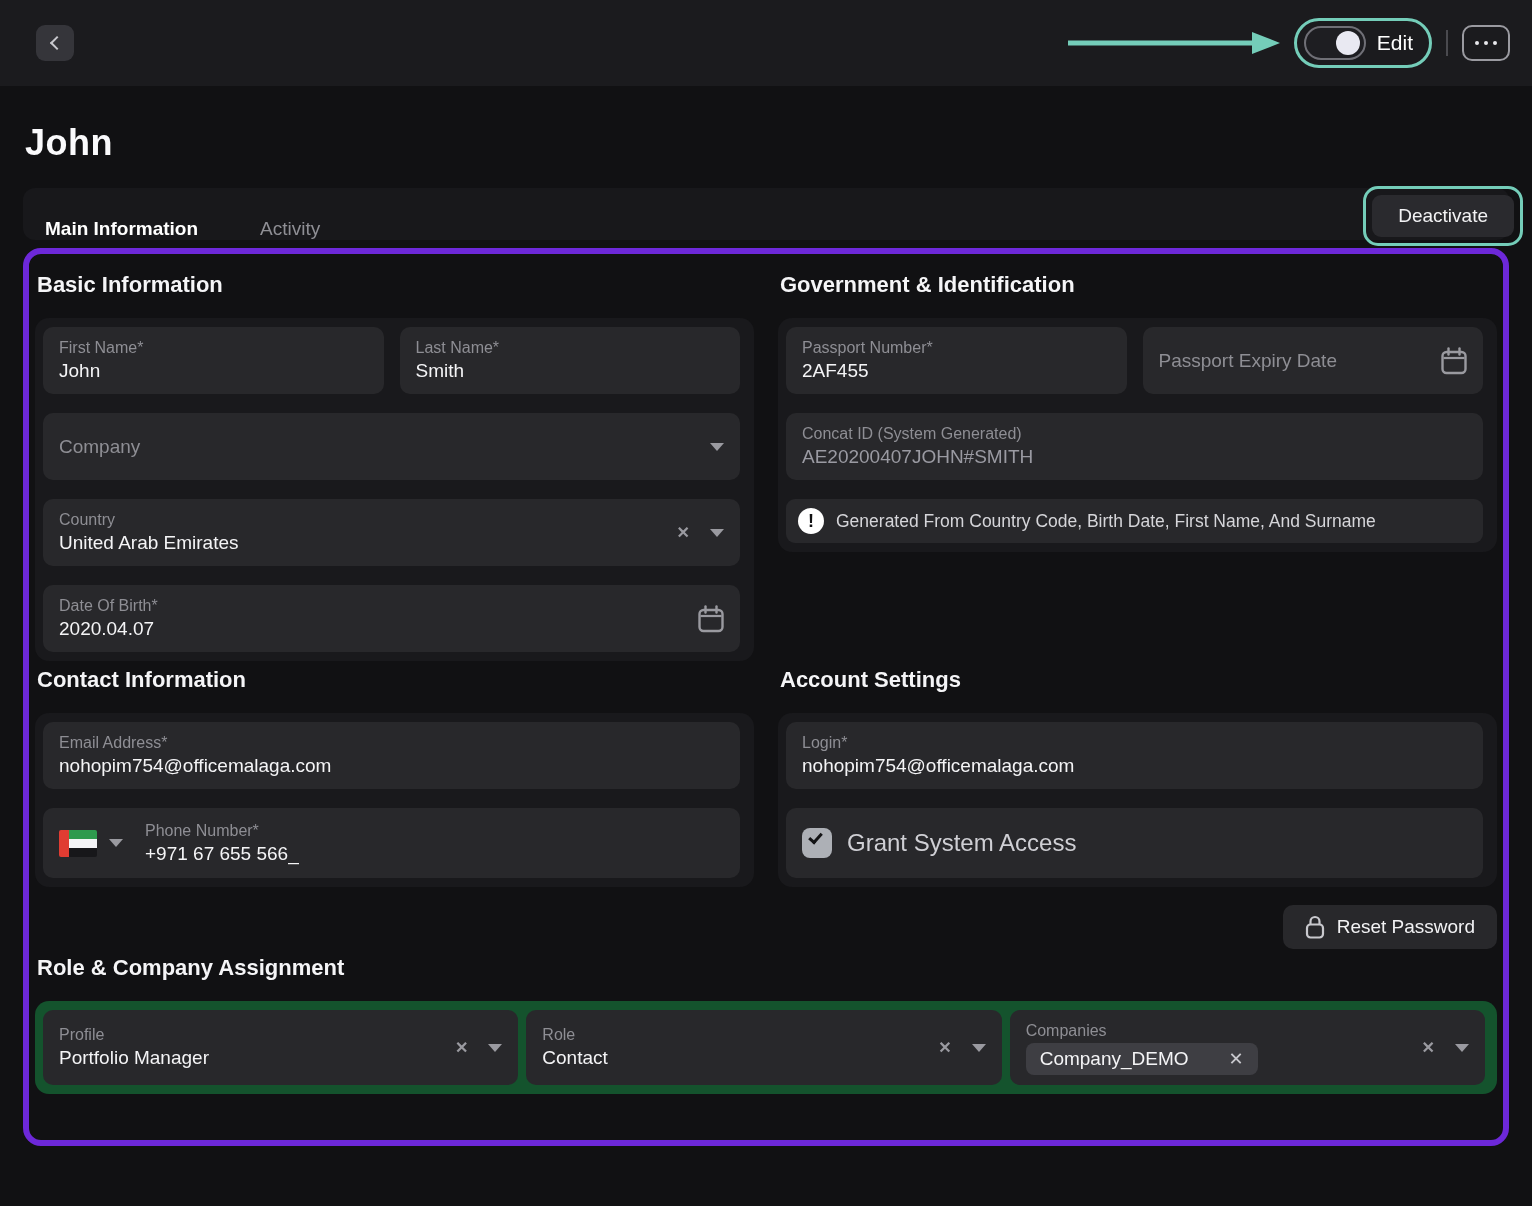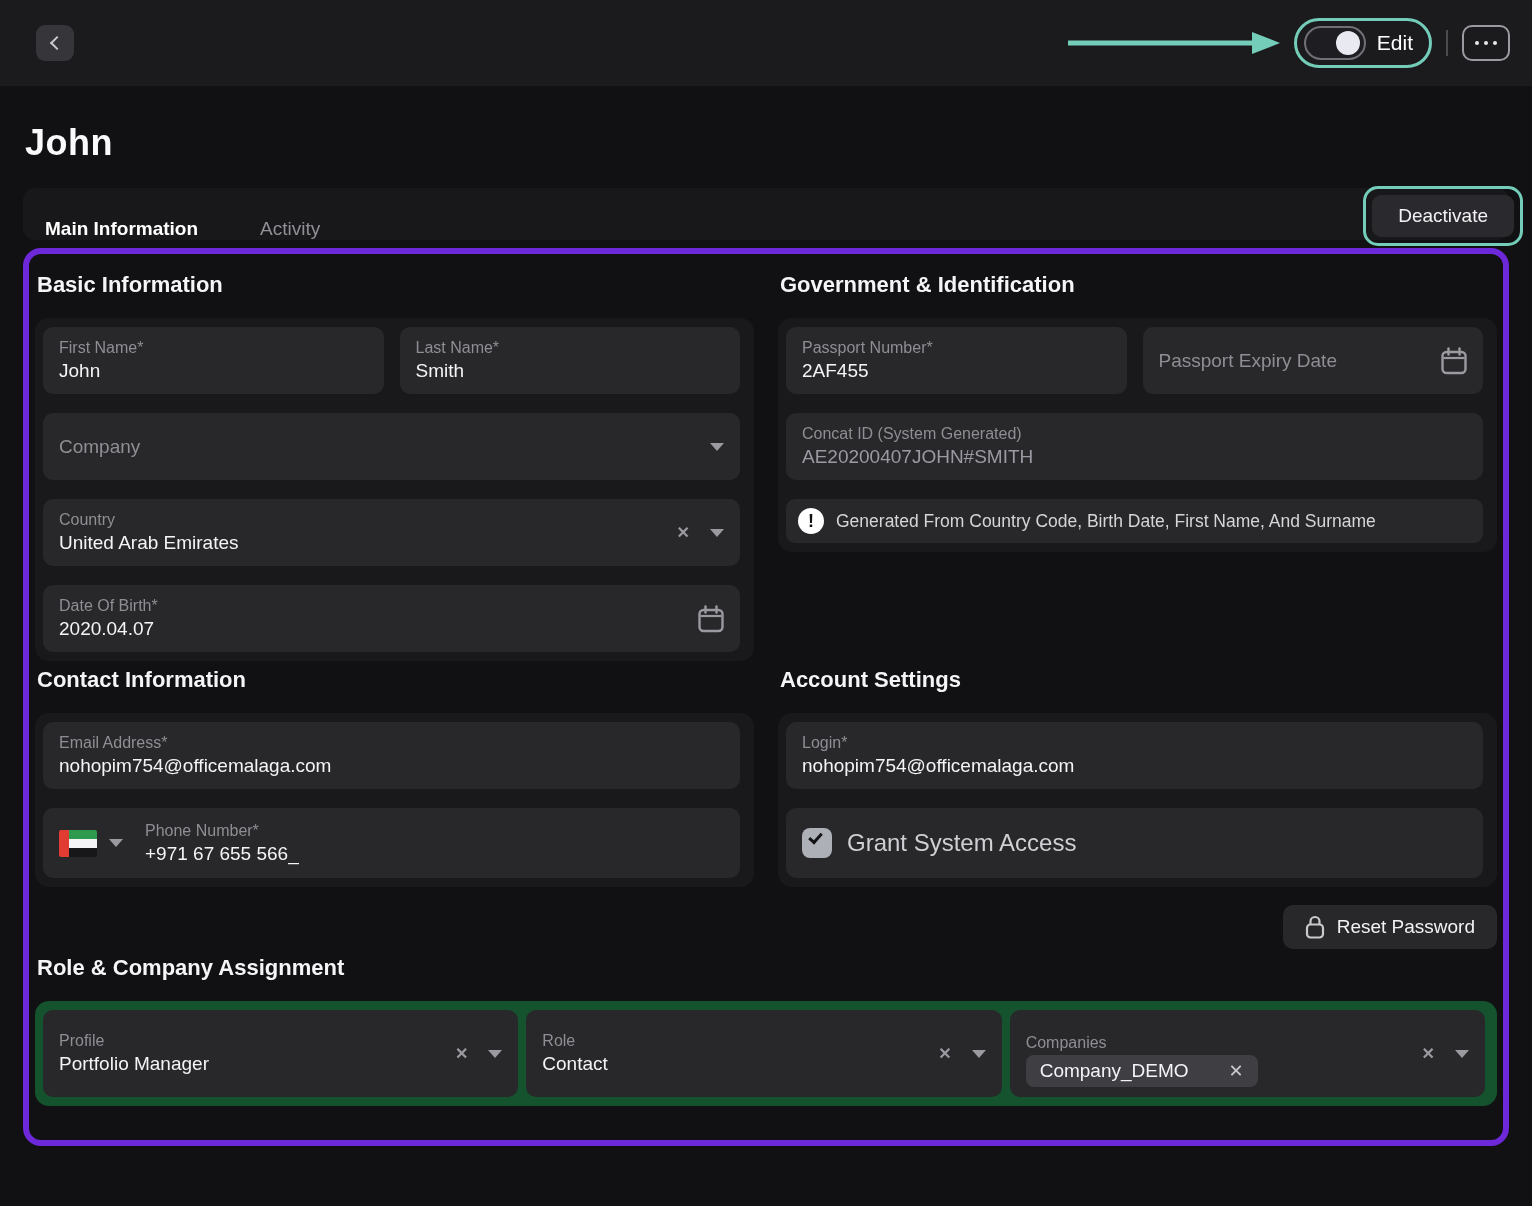--- a/index.html
+++ b/index.html
@@ -286,21 +286,21 @@
             </div>
           </div>
           <div class="field">
             <span class="label">Role</span>
             <span class="value">Contact</span>
             <div class="trailing">
               <span class="clear-x">✕</span>
               <span class="chev-down"></span>
             </div>
           </div>
-          <div class="field" style="justify-content:flex-start; padding-top:24px;">
+          <div class="field" style="justify-content:flex-start; padding-top:12px;">
             <span class="label companies-label">Companies</span>
             <div class="chip-row">
               <span class="chip">
                 <span class="chip-label">Company_DEMO</span>
                 <span class="chip-x">✕</span>
               </span>
             </div>
             <div class="trailing">
               <span class="clear-x">✕</span>
               <span class="chev-down"></span>

